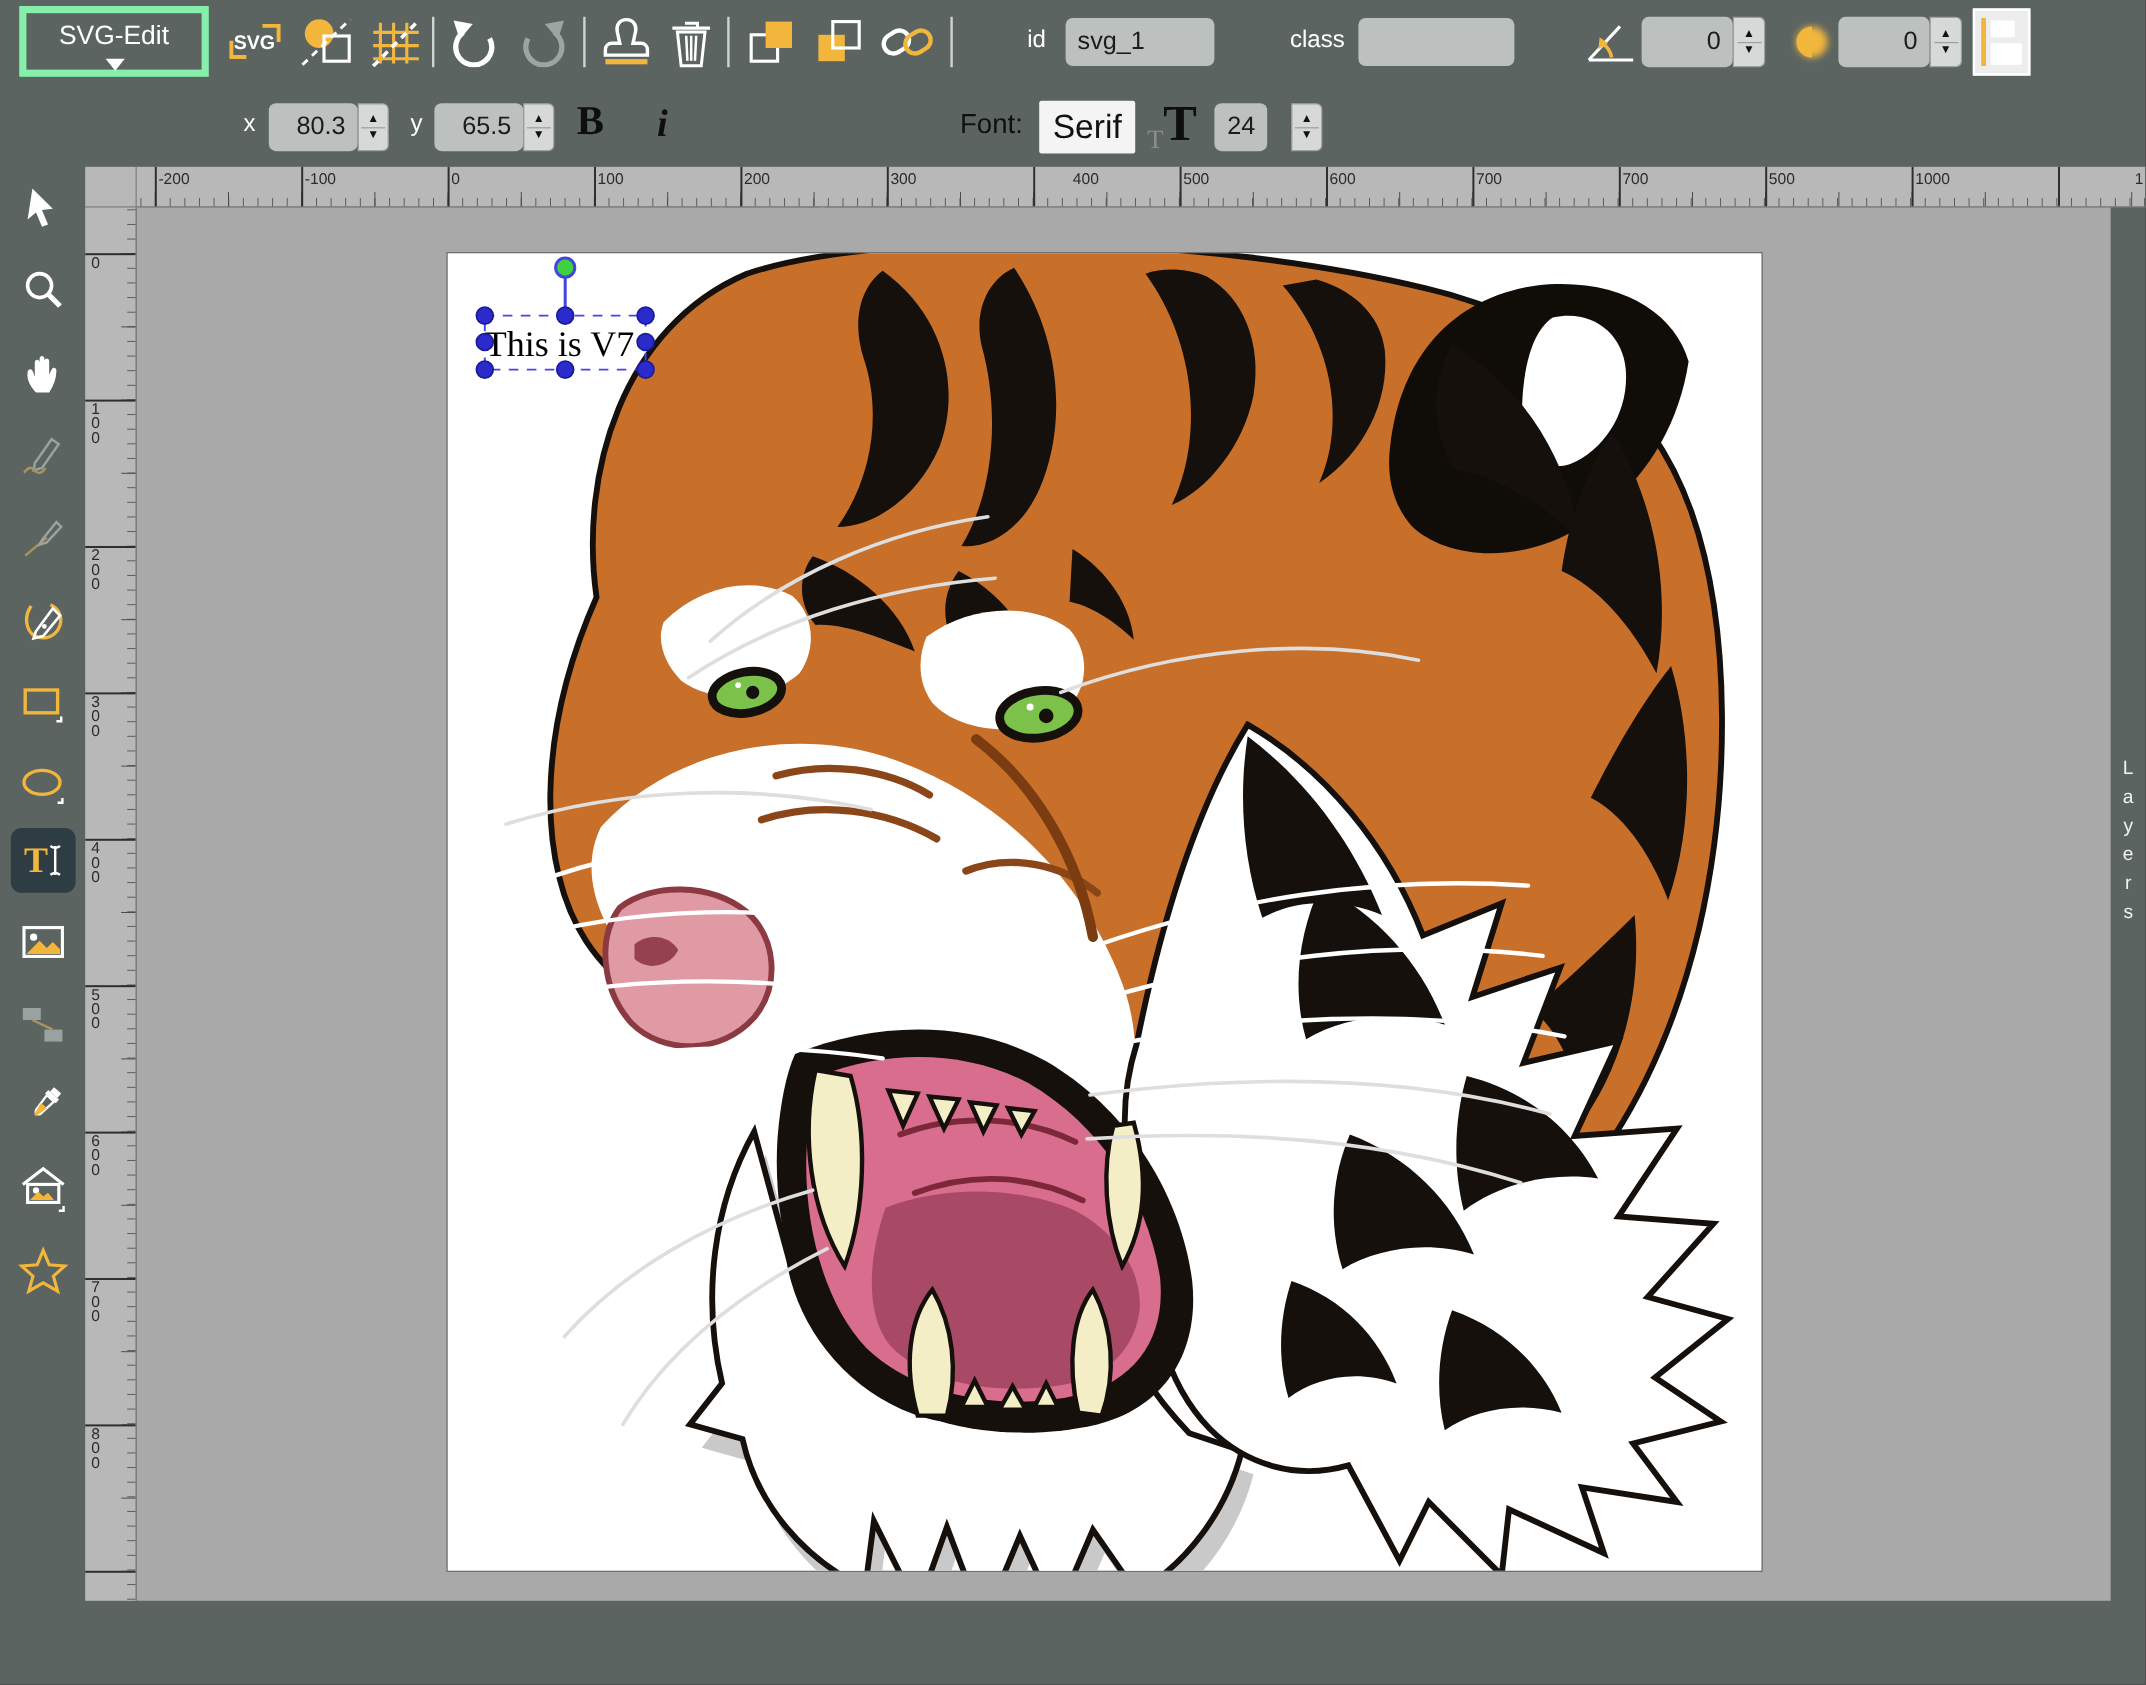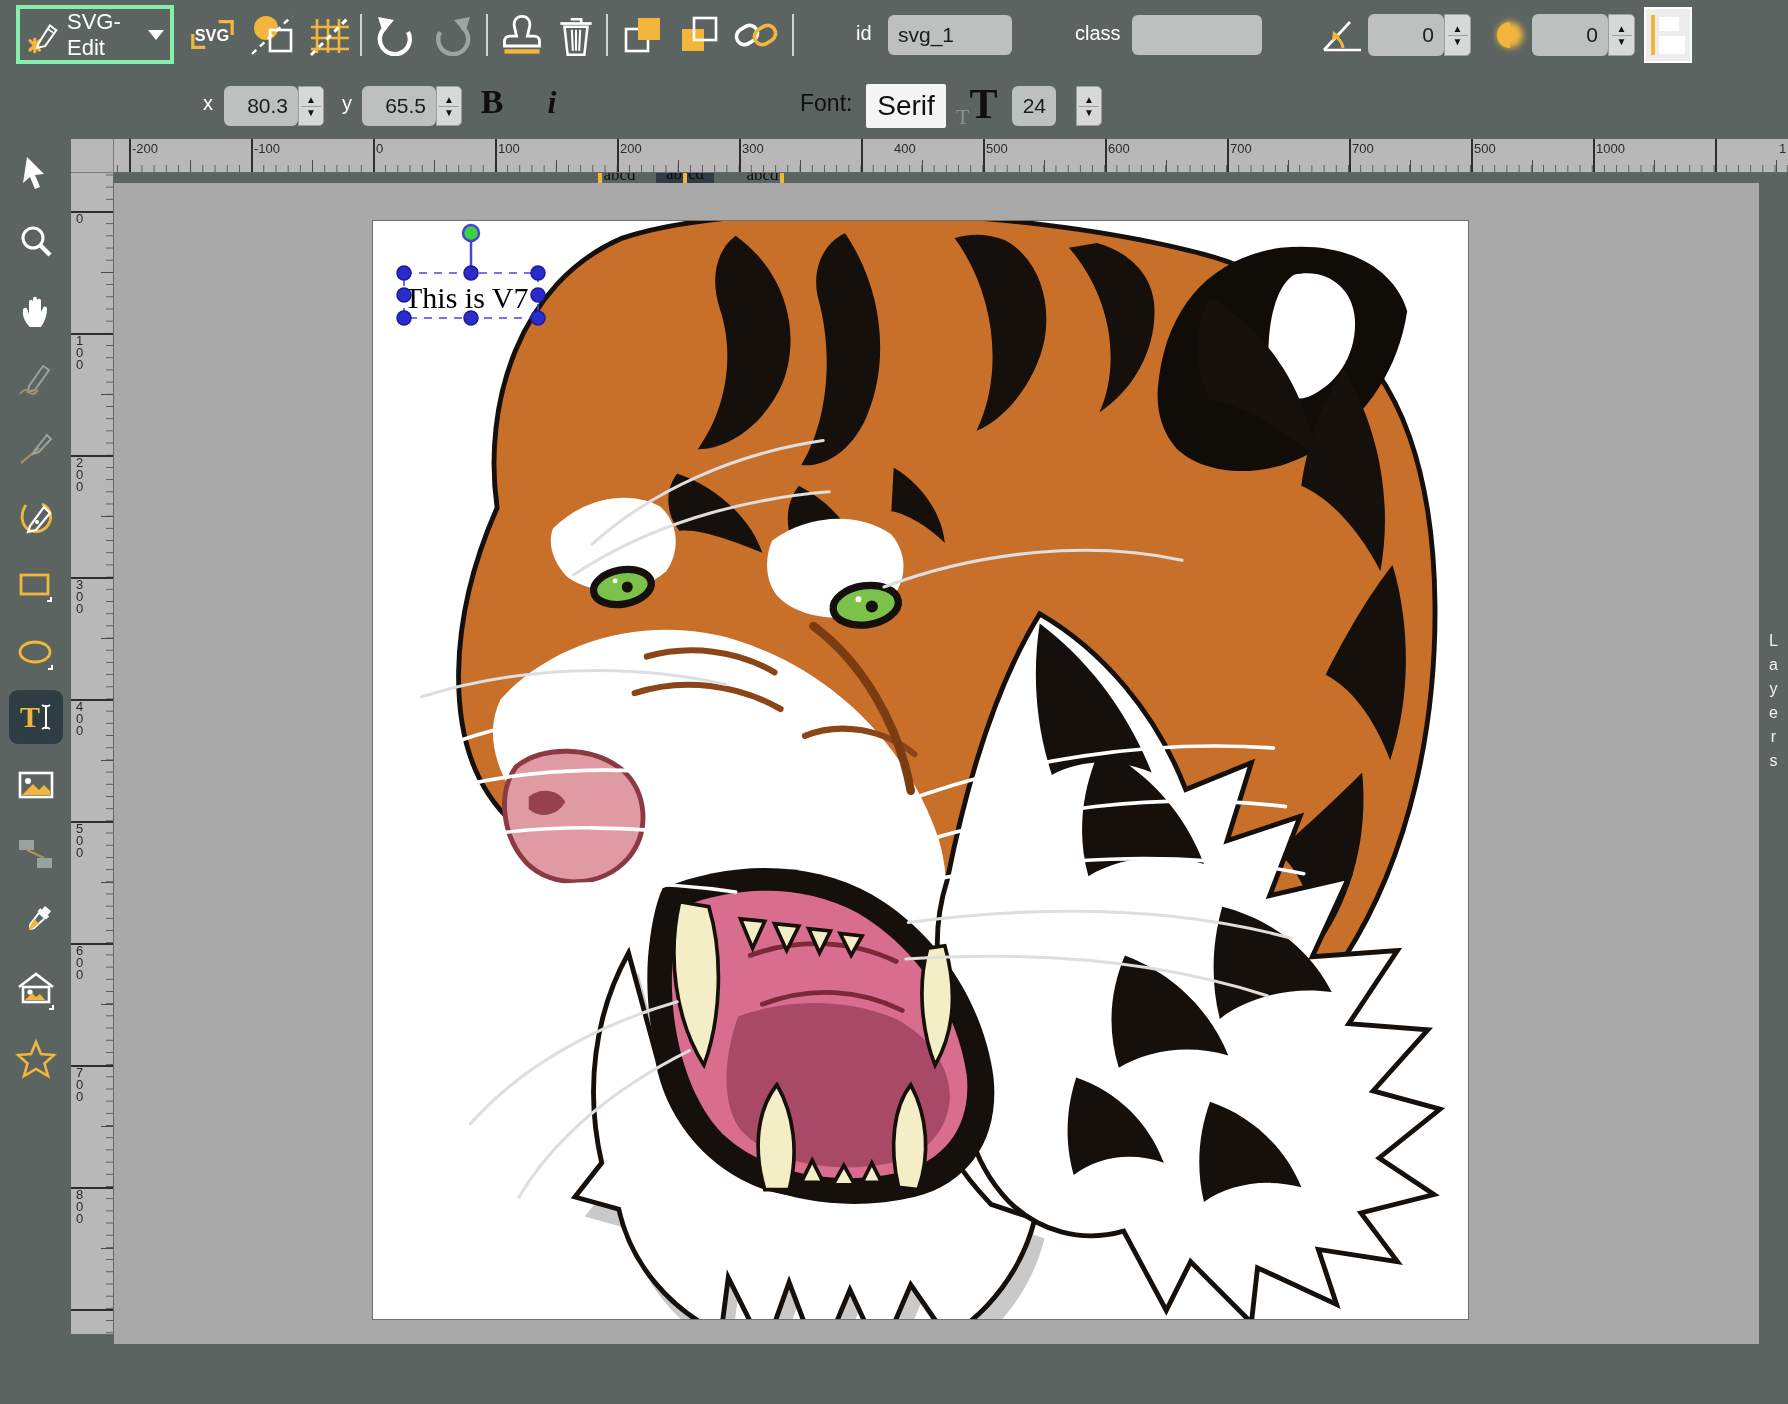--- a/index.html
+++ b/index.html
@@ -2,21 +2,21 @@
 <html><head>
 <meta charset="utf-8">
 <style>
   html,body{margin:0;padding:0;background:#333;}
   #app{position:relative;width:1788px;height:1404px;background:#5b6461;overflow:hidden;
        font-family:"Liberation Sans",sans-serif;-webkit-font-smoothing:antialiased;}
   .abs{position:absolute;}
   
   #row1{left:0;top:0;width:1788px;height:70px;}
   #row2{left:0;top:70px;width:1788px;height:69px;}
-  .logo-btn{left:16px;top:5px;width:158px;height:59px;border:4px solid #86efac;display:flex;align-items:center;gap:6px;padding:0 6px;box-sizing:border-box;cursor:pointer;}
+  .logo-btn{left:16px;top:5px;width:158px;height:59px;border:6px solid #86efac;display:flex;align-items:center;gap:6px;padding:0 6px;box-sizing:border-box;cursor:pointer;flex-direction:column;}
   .logo-title{color:#fff;font-size:22px;}
   .caret{width:0;height:0;border-left:8px solid transparent;border-right:8px solid transparent;border-top:10px solid #fff;margin-left:2px;}
   .tbtn{width:48px;height:52px;top:9px;display:flex;align-items:center;justify-content:center;cursor:pointer;}
   .sep{top:14px;width:2px;height:42px;background:#cfd4d1;}
   .lab{color:#fff;font-size:20px;top:22px;}
   .lab2{color:#101010;font-size:20px;top:92px;}
   .inp{background:#bcc0be;border-radius:6px;color:#1c1c1c;font-size:21px;display:flex;align-items:center;box-sizing:border-box;padding:0 10px;}
   .inp.num{justify-content:flex-end;}
   .spin{background:#d6d9d7;border:1px solid #9aa19e;border-radius:0 5px 5px 0;display:flex;flex-direction:column;align-items:center;justify-content:center;box-sizing:border-box;cursor:pointer;}
   .spin span{font-size:10px;line-height:10px;color:#111;}
@@ -35,21 +35,21 @@
   #corner{left:71px;top:139px;width:43px;height:34px;background:#b8b8b8;border-right:1px solid #777;border-bottom:1px solid #777;box-sizing:border-box;}
   #ruler-top{left:114px;top:139px;width:1674px;height:34px;background:#b8b8b8;border-bottom:1px solid #666;box-sizing:border-box;overflow:hidden;
     background-image:linear-gradient(90deg,#2e2e2e 0 2px,transparent 2px),linear-gradient(90deg,#4a4a4a 0 1px,transparent 1px),linear-gradient(90deg,#5a5a5a 0 1px,transparent 1px);
     background-size:122px 34px,61px 12px,12.2px 7px;background-position:259px 100%,259px 100%,259px 100%;background-repeat:repeat-x;}
   .rt{position:absolute;top:2px;font-size:13px;color:#2b2b2b;}
   #ruler-left{left:71px;top:173px;width:43px;height:1161px;background:#b8b8b8;border-right:1px solid #666;box-sizing:border-box;overflow:hidden;
     background-image:linear-gradient(180deg,#2e2e2e 0 2px,transparent 2px),linear-gradient(180deg,#4a4a4a 0 1px,transparent 1px),linear-gradient(180deg,#5a5a5a 0 1px,transparent 1px);
     background-size:43px 122px,12px 61px,7px 12.2px;background-position:100% 38px,100% 38px,100% 38px;background-repeat:repeat-y;}
   .rl{position:absolute;left:5px;font-size:13px;line-height:12px;color:#2b2b2b;white-space:pre-line;}
   
-  #workspace{left:114px;top:183px;width:1645px;height:1161px;background:#a9a9a9;overflow:hidden;}
+  #workspace{left:114px;top:173px;width:1645px;height:1161px;background:#a9a9a9;overflow:hidden;}
   #canvas{left:259px;top:38px;width:1095px;height:1098px;background:#fff;outline:1px solid #707070;}
   #canvas-text{left:31px;top:60px;height:36px;line-height:34px;font-family:"Liberation Serif","DejaVu Serif",serif;font-size:30px;color:#000;white-space:nowrap;cursor:move;}
   #layers-tab{left:1759px;top:173px;width:29px;height:1161px;background:#5b6461;cursor:pointer;}
   #layers-label{position:absolute;left:0;top:456px;width:29px;text-align:center;color:#f2f2f2;font-size:16px;line-height:24px;letter-spacing:0;word-break:break-all;white-space:pre-line;}
   
   #row3{left:0;top:1334px;width:1788px;height:70px;}
   svg{display:block;}
 </style>
 </head>
 <body>

